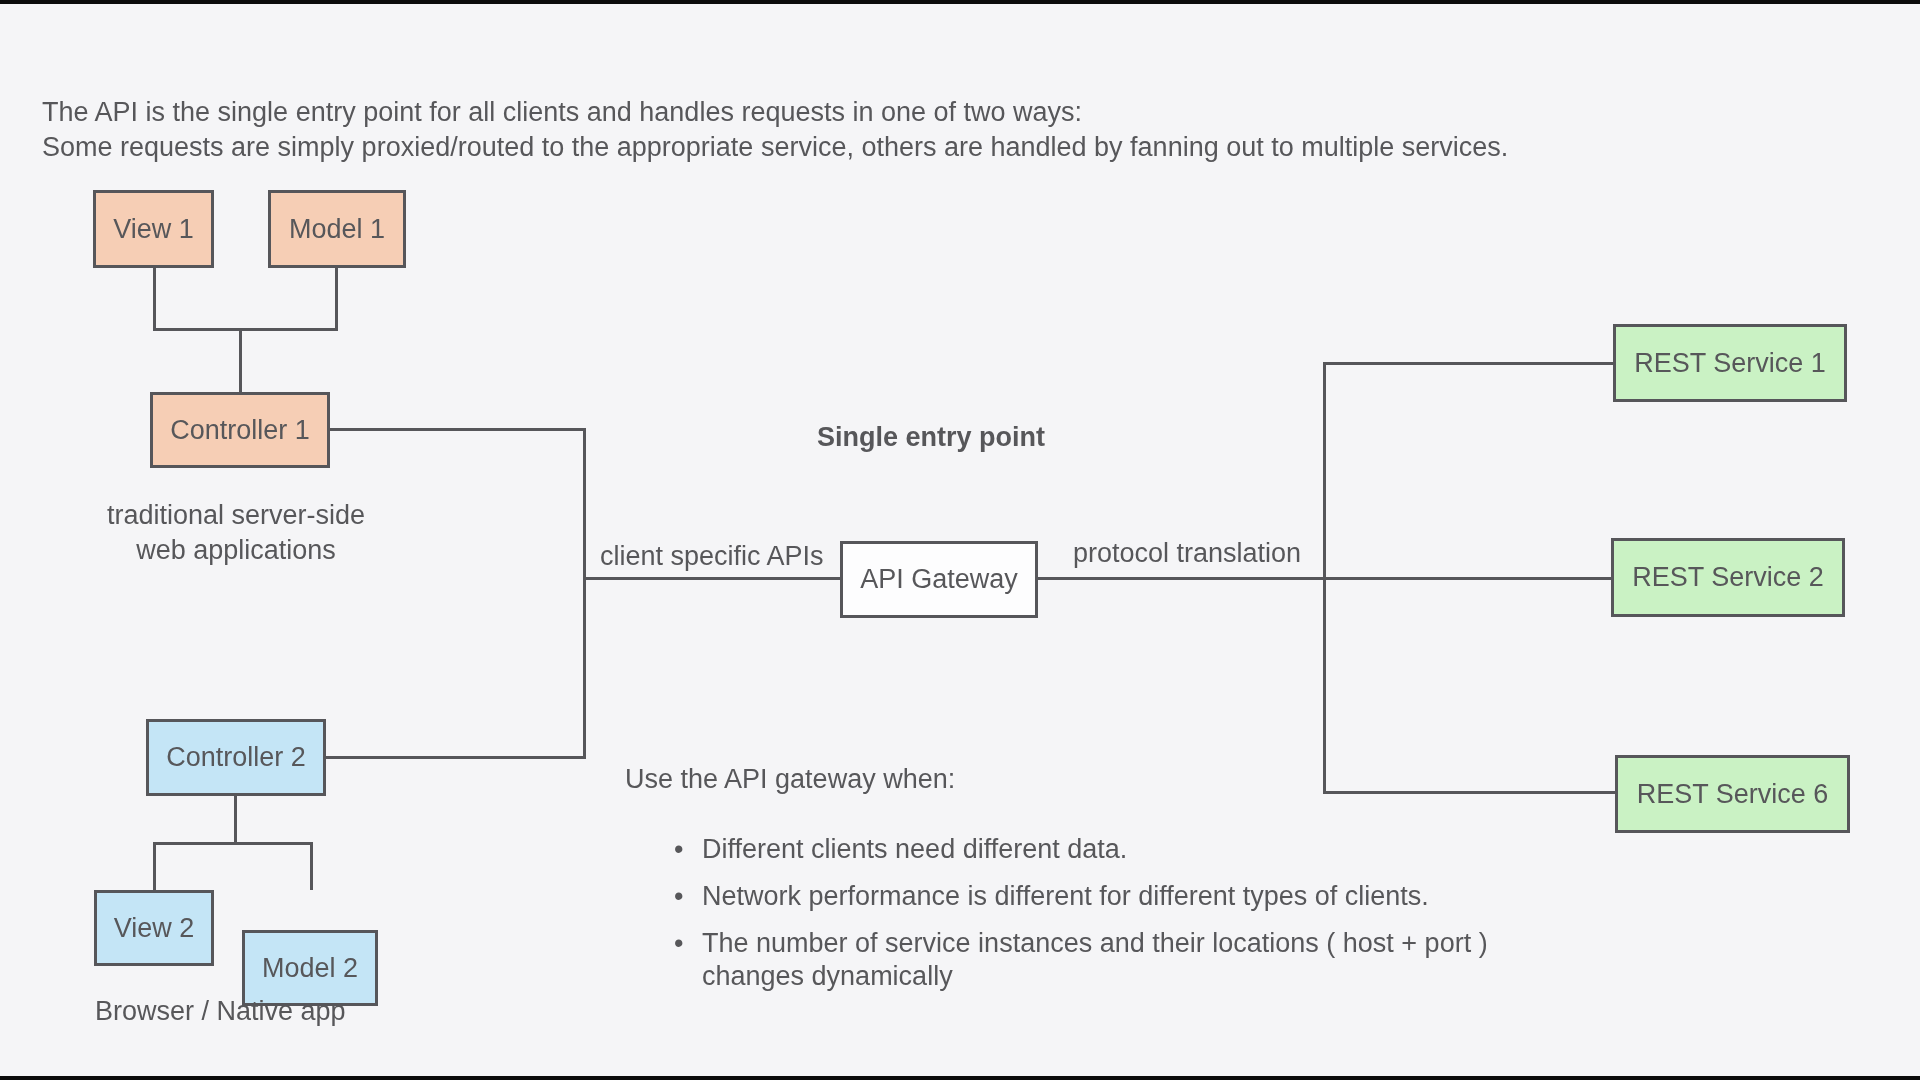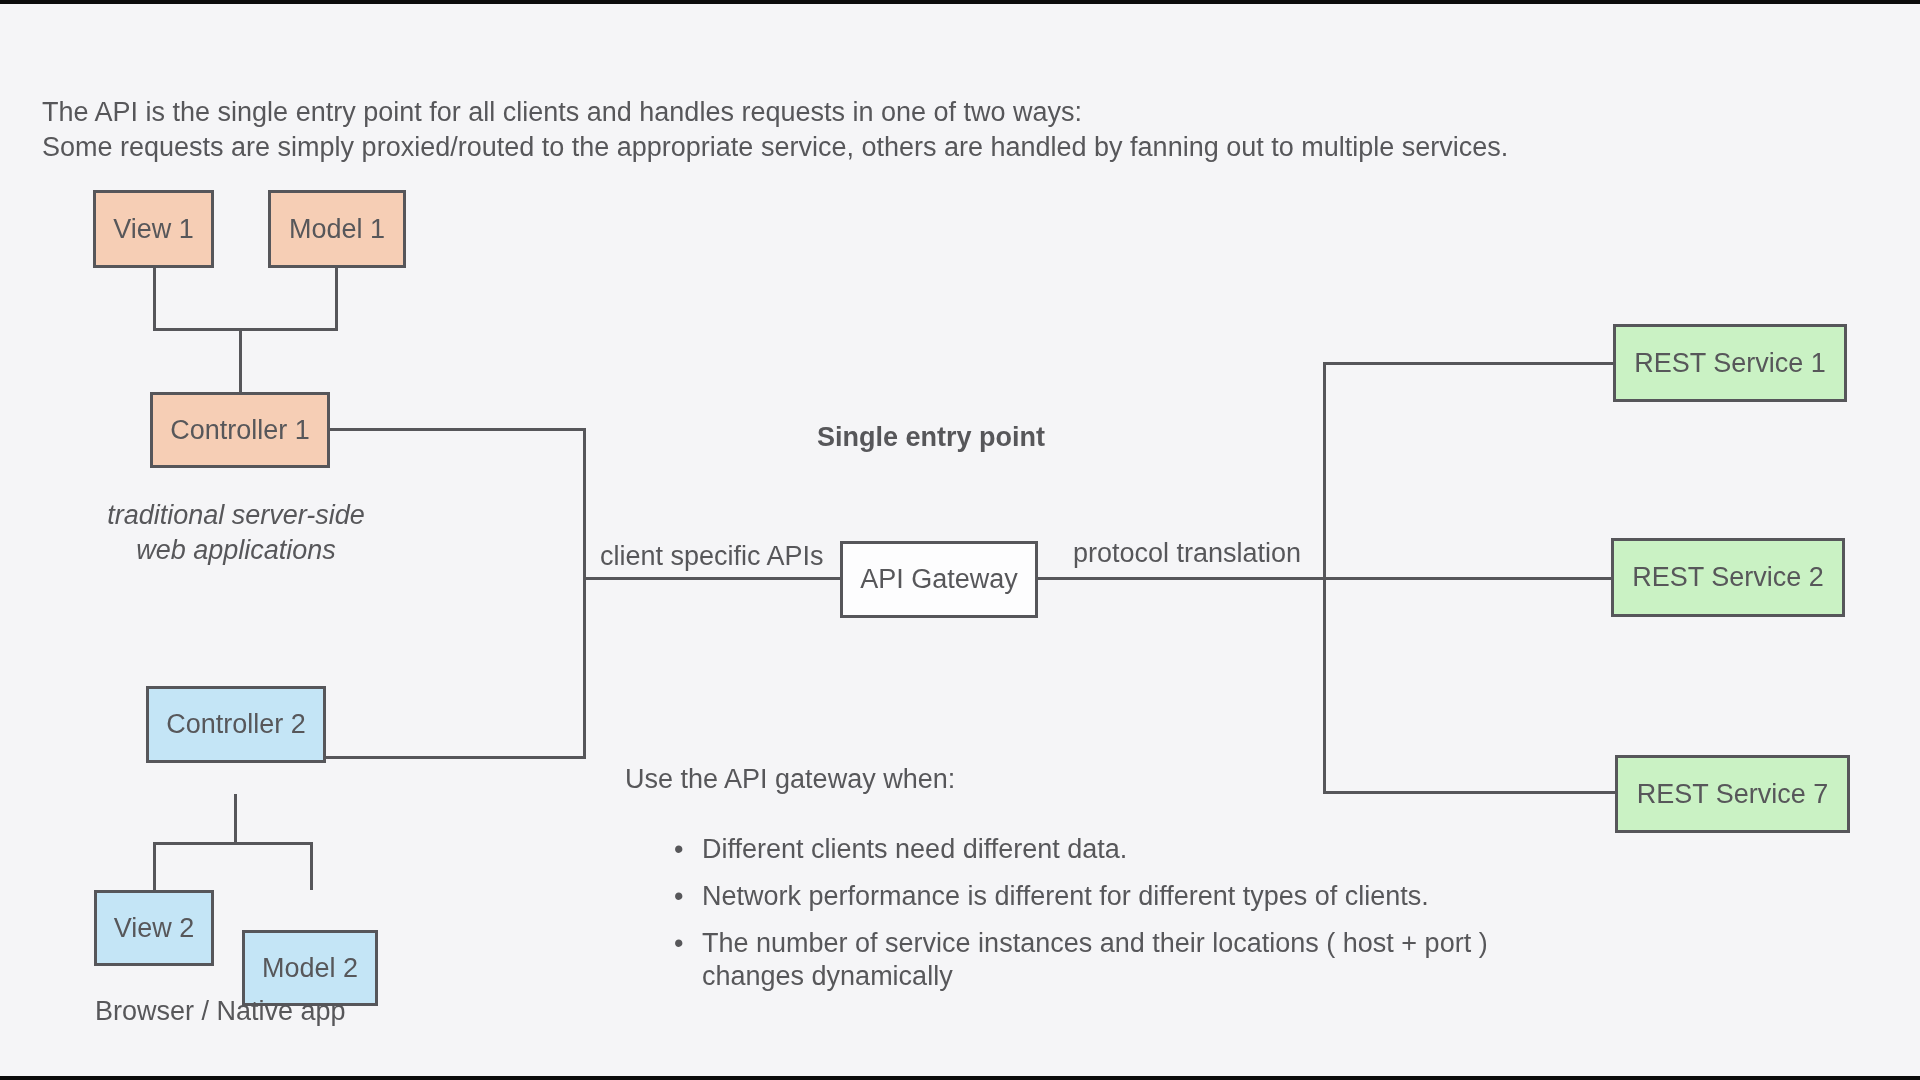--- a/index.html
+++ b/index.html
@@ -15,21 +15,21 @@
     border:3px solid var(--line);
     display:flex;align-items:center;justify-content:center;
     white-space:nowrap;
   }
   .salmon{background:var(--salmon);}
   .blue{background:var(--blue);}
   .green{background:var(--green);}
   .white{background:var(--gatewayFill);}
   .ln{position:absolute;background:var(--line);}
   .lbl{position:absolute;white-space:nowrap;}
-  .lbl.center{text-align:center;white-space:normal;line-height:35px;font-style:italic;}
+  .lbl.center{text-align:center;white-space:normal;line-height:35px;}
   .intro{position:absolute;left:42px;top:95px;line-height:35px;}
   .intro span{display:block;}
   .bullets{position:absolute;left:668px;top:829px;margin:4px;padding:0;list-style:none;}
   .bullets li{position:relative;padding-left:30px;line-height:33px;margin-bottom:14px;white-space:nowrap;}
   .bullets li::before{content:"\2022";position:absolute;left:2px;top:0;}
   .bullets li span{display:block;}
 </style>
 </head>
 <body>
 
@@ -66,42 +66,42 @@
   <div class="node salmon" style="left:93px;top:190px;width:121px;height:78px;">
     <span>View 1</span>
   </div>
   <div class="node salmon" style="left:268px;top:190px;width:138px;height:78px;">
     <span>Model 1</span>
   </div>
   <div class="node salmon" style="left:150px;top:392px;width:180px;height:76px;">
     <span>Controller 1</span>
   </div>
 
-  <div class="node blue" style="left:146px;top:686px;width:180px;height:77px;">
+  <div class="node blue" style="left:146px;top:719px;width:180px;height:77px;">
     <span>Controller 2</span>
   </div>
   <div class="node blue" style="left:94px;top:890px;width:120px;height:76px;">
     <span>View 2</span>
   </div>
   <div class="node blue" style="left:242px;top:888px;width:136px;height:76px;margin-top:42px;">
     <span>Model 2</span>
   </div>
 
   <div class="node white" style="left:840px;top:541px;width:198px;height:77px;">
     <span>API Gateway</span>
   </div>
 
   <div class="node green" style="left:1613px;top:324px;width:234px;height:78px;">
     <span>REST Service 1</span>
   </div>
   <div class="node green" style="left:1611px;top:538px;width:234px;height:79px;">
     <span>REST Service 2</span>
   </div>
   <div class="node green" style="left:1615px;top:755px;width:235px;height:78px;">
-    <span>REST Service 7</span>
+    <span>REST Service 6</span>
   </div>
 
   <div class="lbl center" style="left:96px;top:498px;width:280px;">
     <span style="display:block;">traditional server-side</span>
     <span style="display:block;">web applications</span>
   </div>
   <div class="lbl" style="left:95px;top:996px;">Browser / Native app</div>
   <div class="lbl" style="left:817px;top:422px;font-weight:bold;">Single entry point</div>
   <div class="lbl" style="left:600px;top:541px;">client specific APIs</div>
   <div class="lbl" style="left:1073px;top:538px;">protocol translation</div>

